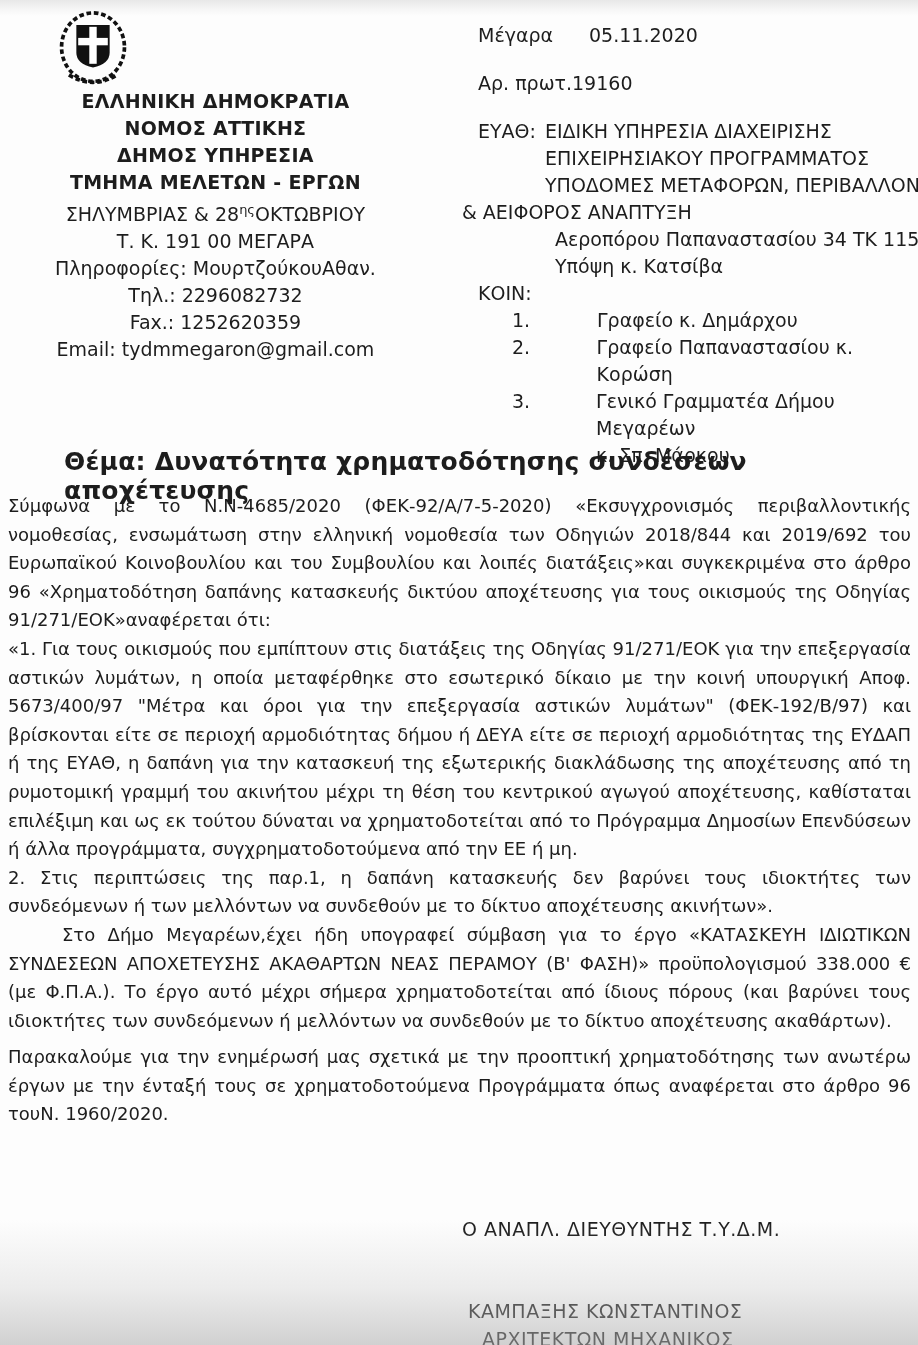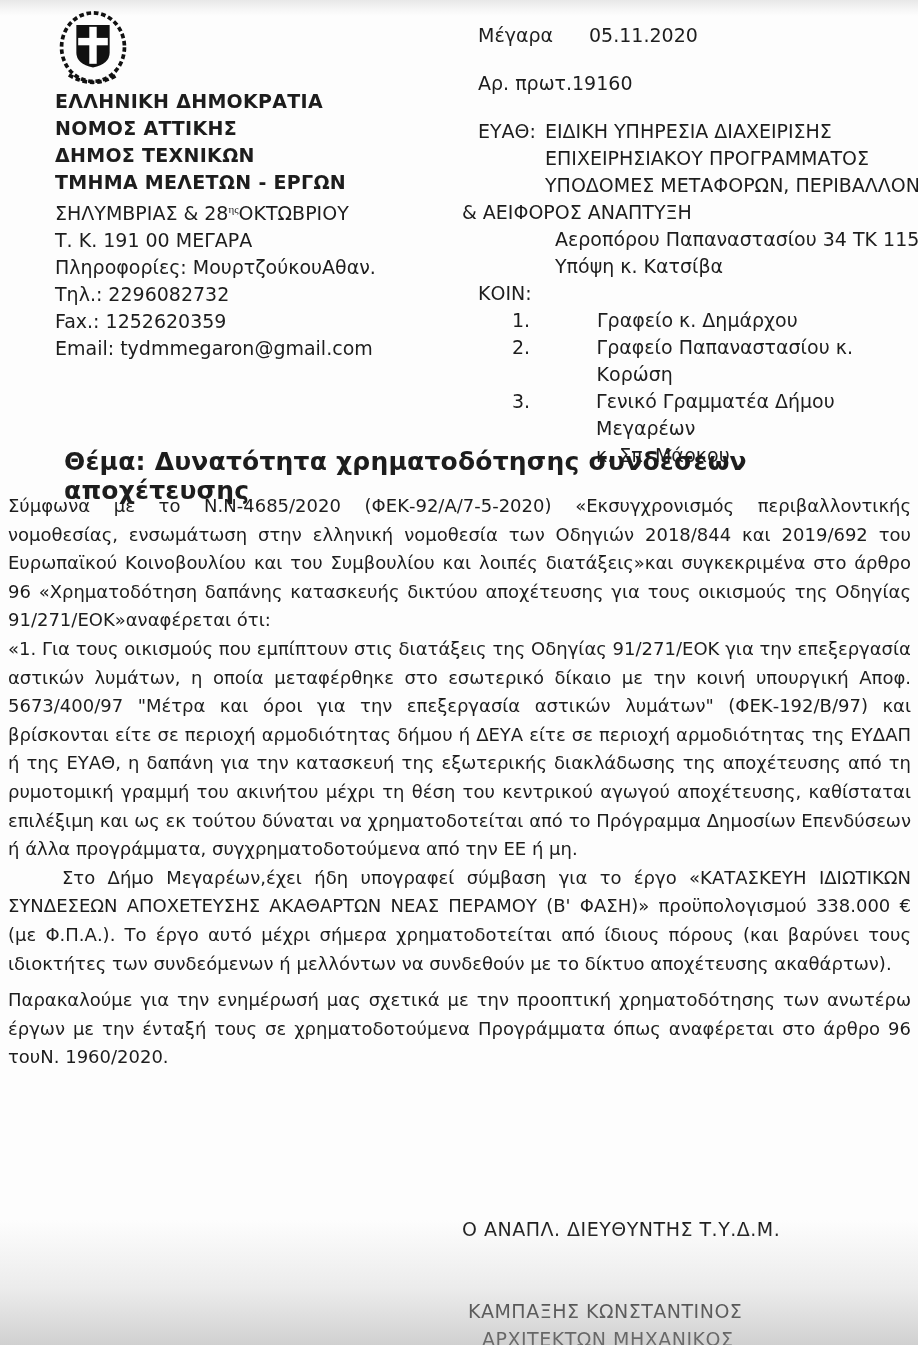--- a/index.html
+++ b/index.html
@@ -11,23 +11,23 @@
   .top-shade {
     position:absolute; top:0; left:0; right:0; height:16px;
     background:linear-gradient(to bottom,#e8e8e8 0%,#f5f5f5 55%,rgba(255,255,255,0) 100%);
   }
   .bottom-shade {
     position:absolute; left:0; right:0; bottom:0; height:125px; pointer-events:none;
     background:linear-gradient(to bottom,rgba(200,200,200,0) 0%,rgba(195,195,195,0.30) 55%,rgba(172,172,172,0.55) 100%);
   }
   
   .emblem { position:absolute; left:56px; top:10px; width:74px; height:78px; }
-  .sender { position:absolute; left:55px; top:88px; font-size:19px; line-height:27px; white-space:nowrap; }
+  .sender { position:absolute; left:55px; top:88px; font-size:19px; line-height:27px; white-space:nowrap;text-align:center; }
   .sender .b { font-weight:bold; letter-spacing:0.3px; }
-  .sender sup { font-size:11px;font-family:Liberation Serif, serif; }
+  .sender sup { font-size:13px; }
   
   .rhead { position:absolute; left:478px; top:22px; font-size:19px; line-height:27px; white-space:nowrap; }
   .dateline { display:flex; gap:36px; }
   .protline { margin-top:21px; }
   .pros { display:flex; margin-top:21px; }
   .pros-label { width:67px; font-weight:normal; }
   .amp-line { position:relative; left:-16px; }
   .addr-ind { margin-left:77px; }
   .koin-label { margin-top:0; }
   .koin-row { display:flex; margin-left:34px; }
@@ -57,21 +57,21 @@
       <path d="M14 70 Q40 86 66 70" fill="none" stroke="#111" stroke-width="4" stroke-dasharray="5 3"></path>
       <path d="M22 16 h36 v30 q0 12 -18 16 q-18 -4 -18 -16 z" fill="#111"></path>
       <rect x="36" y="18" width="8" height="40" fill="#fff"></rect>
       <rect x="24" y="30" width="32" height="8" fill="#fff"></rect>
     </svg>
   </div>
 
   <div class="sender">
     <div class="b">ΕΛΛΗΝΙΚΗ ΔΗΜΟΚΡΑΤΙΑ</div>
     <div class="b">ΝΟΜΟΣ  ΑΤΤΙΚΗΣ</div>
-    <div class="b">ΔΗΜΟΣ ΤΕΧΝΙΚΩΝ</div>
+    <div class="b">ΔΗΜΟΣ ΥΠΗΡΕΣΙΑ</div>
     <div class="b">ΤΜΗΜΑ ΜΕΛΕΤΩΝ - ΕΡΓΩΝ</div>
     <div><span>ΣΗΛΥΜΒΡΙΑΣ  &amp;  28</span><sup>ης</sup><span>ΟΚΤΩΒΡΙΟΥ</span></div>
     <div>Τ. Κ.   191 00  ΜΕΓΑΡΑ</div>
     <div>Πληροφορίες: ΜουρτζούκουΑθαν.</div>
     <div>Τηλ.: 2296082732</div>
     <div>Fax.: 1252620359</div>
     <div>Email: tydmmegaron@gmail.com</div>
   </div>
 
   <div class="rhead">
@@ -107,20 +107,21 @@
       <span class="koin-txt">Γενικό Γραμματέα Δήμου Μεγαρέων
 κ. Σπ. Μάρκου</span>
     </div>
   </div>
 
   <div class="subject">Θέμα: Δυνατότητα χρηματοδότησης συνδέσεων αποχέτευσης</div>
 
   <div class="bodytext">
     <p>Σύμφωνα με το Ν.Ν-4685/2020 (ΦΕΚ-92/Α/7-5-2020) «Εκσυγχρονισμός περιβαλλοντικής νομοθεσίας, ενσωμάτωση στην ελληνική νομοθεσία των Οδηγιών 2018/844 και 2019/692 του Ευρωπαϊκού Κοινοβουλίου και του Συμβουλίου και λοιπές διατάξεις»και συγκεκριμένα στο άρθρο 96 «Χρηματοδότηση δαπάνης κατασκευής δικτύου αποχέτευσης για τους οικισμούς της Οδηγίας 91/271/ΕΟΚ»αναφέρεται ότι:</p>
     <p class="quote">«1. Για τους οικισμούς που εμπίπτουν στις διατάξεις της Οδηγίας 91/271/ΕΟΚ για την επεξεργασία αστικών λυμάτων, η οποία μεταφέρθηκε στο εσωτερικό δίκαιο με την κοινή υπουργική Αποφ. 5673/400/97 "Μέτρα και όροι για την επεξεργασία αστικών λυμάτων" (ΦΕΚ-192/Β/97) και βρίσκονται είτε σε περιοχή αρμοδιότητας δήμου ή ΔΕΥΑ είτε σε περιοχή αρμοδιότητας της ΕΥΔΑΠ ή της ΕΥΑΘ, η δαπάνη για την κατασκευή της εξωτερικής διακλάδωσης της αποχέτευσης από τη ρυμοτομική γραμμή του ακινήτου μέχρι τη θέση του κεντρικού αγωγού αποχέτευσης, καθίσταται επιλέξιμη και ως εκ τούτου δύναται να χρηματοδοτείται από το Πρόγραμμα Δημοσίων Επενδύσεων ή άλλα προγράμματα, συγχρηματοδοτούμενα από την ΕΕ ή μη.</p>
+    <p class="quote">2. Στις περιπτώσεις της παρ.1, η δαπάνη κατασκευής δεν βαρύνει τους ιδιοκτήτες των συνδεόμενων ή των μελλόντων να συνδεθούν με το δίκτυο αποχέτευσης ακινήτων».</p>
     <p class="p-indent">Στο Δήμο Μεγαρέων,έχει ήδη υπογραφεί σύμβαση για το έργο «ΚΑΤΑΣΚΕΥΗ ΙΔΙΩΤΙΚΩΝ ΣΥΝΔΕΣΕΩΝ ΑΠΟΧΕΤΕΥΣΗΣ ΑΚΑΘΑΡΤΩΝ ΝΕΑΣ ΠΕΡΑΜΟΥ (Β' ΦΑΣΗ)» προϋπολογισμού 338.000 € (με Φ.Π.Α.). Το έργο αυτό μέχρι σήμερα χρηματοδοτείται από ίδιους πόρους (και βαρύνει τους ιδιοκτήτες των συνδεόμενων ή μελλόντων να συνδεθούν με το δίκτυο αποχέτευσης ακαθάρτων).</p>
     <p class="p-gap">Παρακαλούμε για την ενημέρωσή μας σχετικά με την προοπτική χρηματοδότησης των ανωτέρω έργων με την ένταξή τους σε χρηματοδοτούμενα Προγράμματα όπως αναφέρεται στο άρθρο 96 τουΝ. 1960/2020.</p>
   </div>
 
   <div class="sig-title">Ο ΑΝΑΠΛ. ΔΙΕΥΘΥΝΤΗΣ Τ.Υ.Δ.Μ.</div>
   <div class="sig-name">ΚΑΜΠΑΞΗΣ ΚΩΝΣΤΑΝΤΙΝΟΣ</div>
   <div class="sig-role">ΑΡΧΙΤΕΚΤΩΝ ΜΗΧΑΝΙΚΟΣ</div>
 
   <div class="bottom-shade"></div>
 </div>

